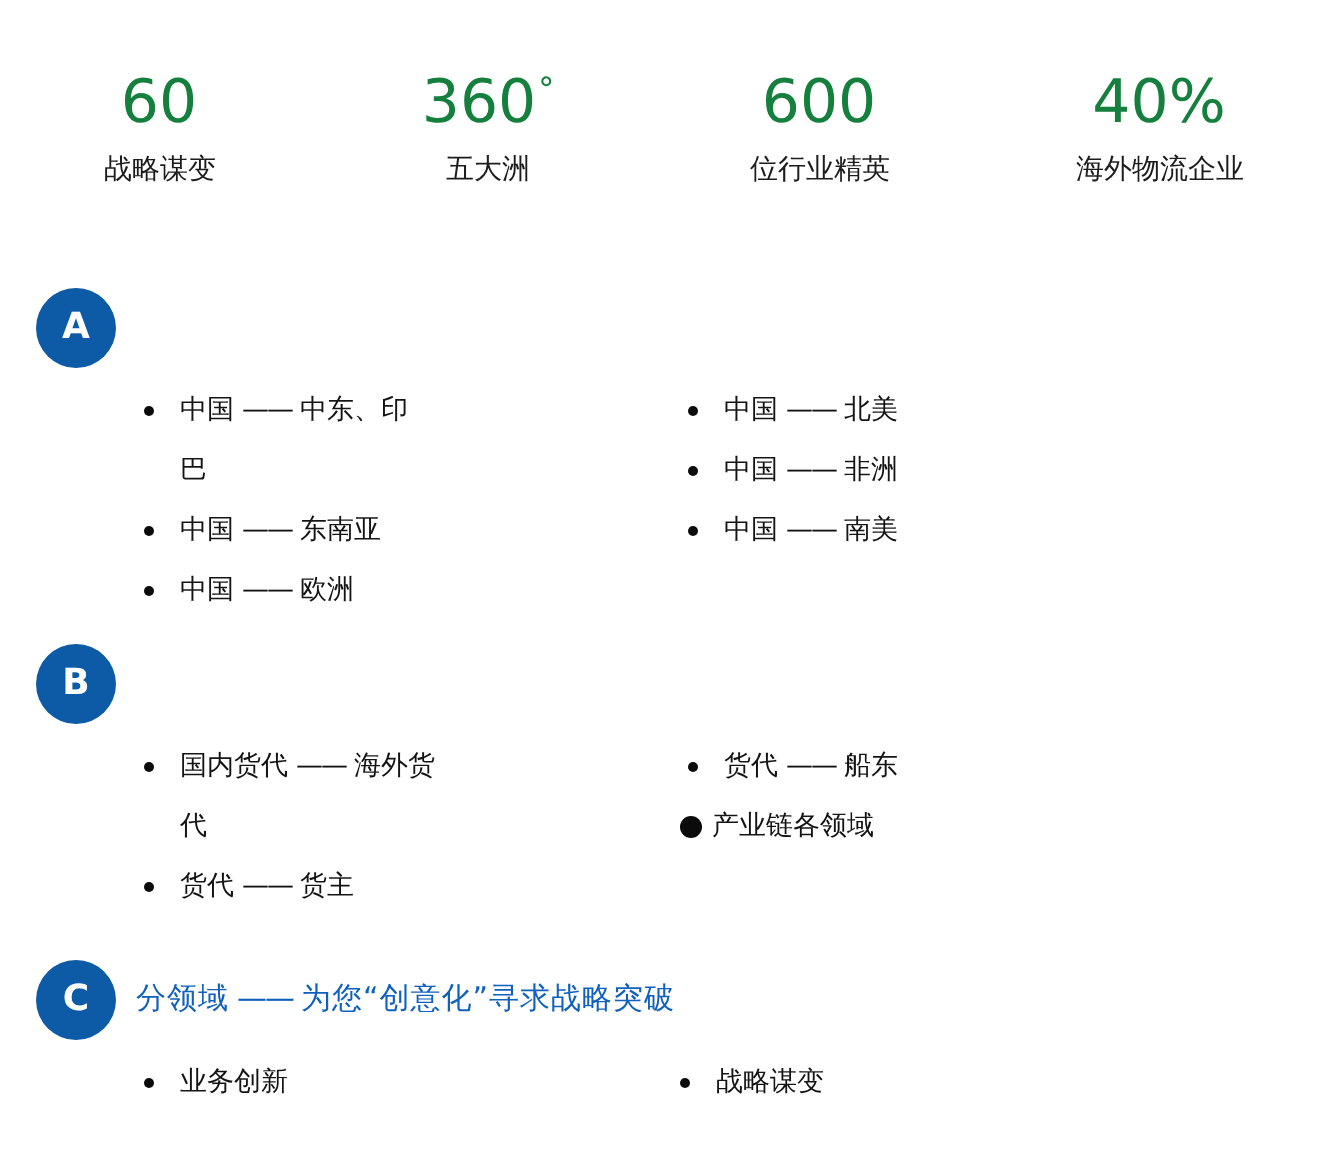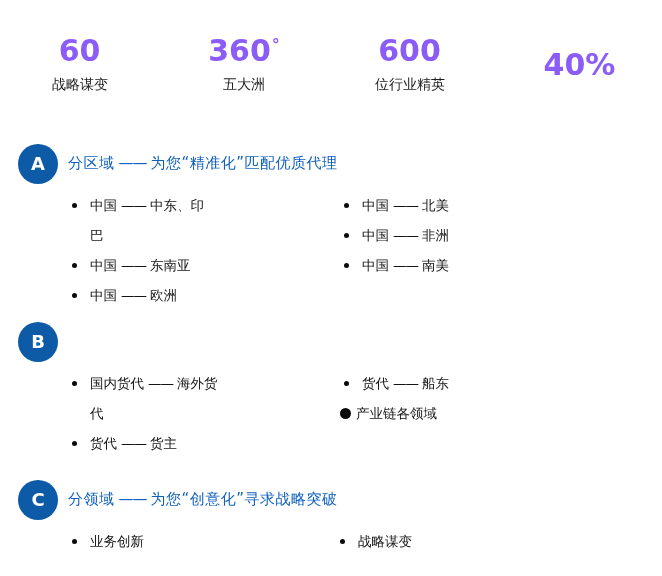--- a/index.html
+++ b/index.html
@@ -23,27 +23,27 @@
     left: 0;
     width: 662px;
     display: flex;
   }
   .stat {
     text-align: center;
   }
   .stat-1 { width: 160px; margin-left: 0px; }
   .stat-2 { width: 160px; margin-left: 4px; }
   .stat-3 { width: 160px; margin-left: 6px; }
-  .stat-4 { width: 160px; margin-left: 10px; margin-top: 14px; }
+  .stat-4 { width: 160px; margin-left: 10px; }
 
   .stat-value {
     font-size: 30px;
     line-height: 34px;
-    font-weight: 700;
-    color: #8b5cf6;
+    font-weight: 400;
+    color: #15803d;
     letter-spacing: 0px;
     white-space: nowrap;
   }
   .stat-value .deg {
     font-size: 16px;
     vertical-align: 11px;
     margin-left: 1px;
   }
   .stat-label {
     margin-top: 7px;
@@ -161,27 +161,27 @@
   <div class="stat stat-2">
     <div class="stat-value"><span>360</span><span class="deg">°</span></div>
     <div class="stat-label">五大洲</div>
   </div>
   <div class="stat stat-3">
     <div class="stat-value"><span>600</span><span class="deg"></span></div>
     <div class="stat-label">位行业精英</div>
   </div>
   <div class="stat stat-4">
     <div class="stat-value"><span>40%</span><span class="deg"></span></div>
+    <div class="stat-label">海外物流企业</div>
   </div>
 </div>
 
 <div class="section sec-a">
   <div class="sec-head">
     <div class="badge">A</div>
-    <div class="sec-title"><span>分区域</span><span class="sep">——</span><span>为您“精准化”匹配优质代理</span></div>
   </div>
   <div class="cols" style="height:120px;">
     <div class="col col-left">
       <div class="bullet-row"><span class="dot"></span><span>中国</span><span class="dash">——</span><span>中东、印</span></div>
       <div class="wrap-row">巴</div>
       <div class="bullet-row"><span class="dot"></span><span>中国</span><span class="dash">——</span><span>东南亚</span></div>
       <div class="bullet-row"><span class="dot"></span><span>中国</span><span class="dash">——</span><span>欧洲</span></div>
     </div>
     <div class="col col-right">
       <div class="bullet-row"><span class="dot"></span><span>中国</span><span class="dash">——</span><span>北美</span></div>

